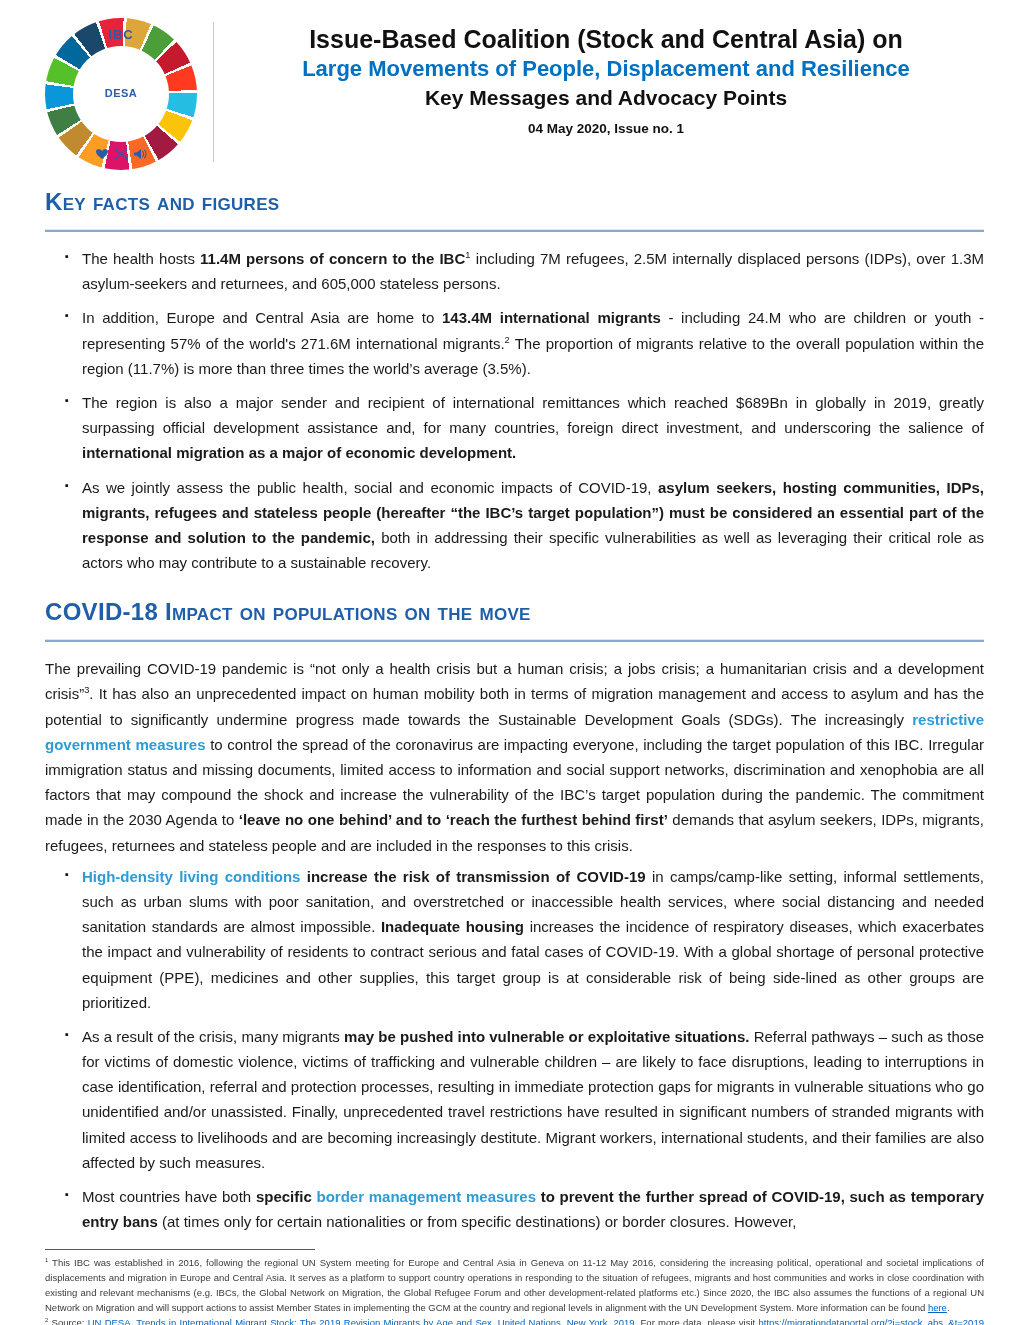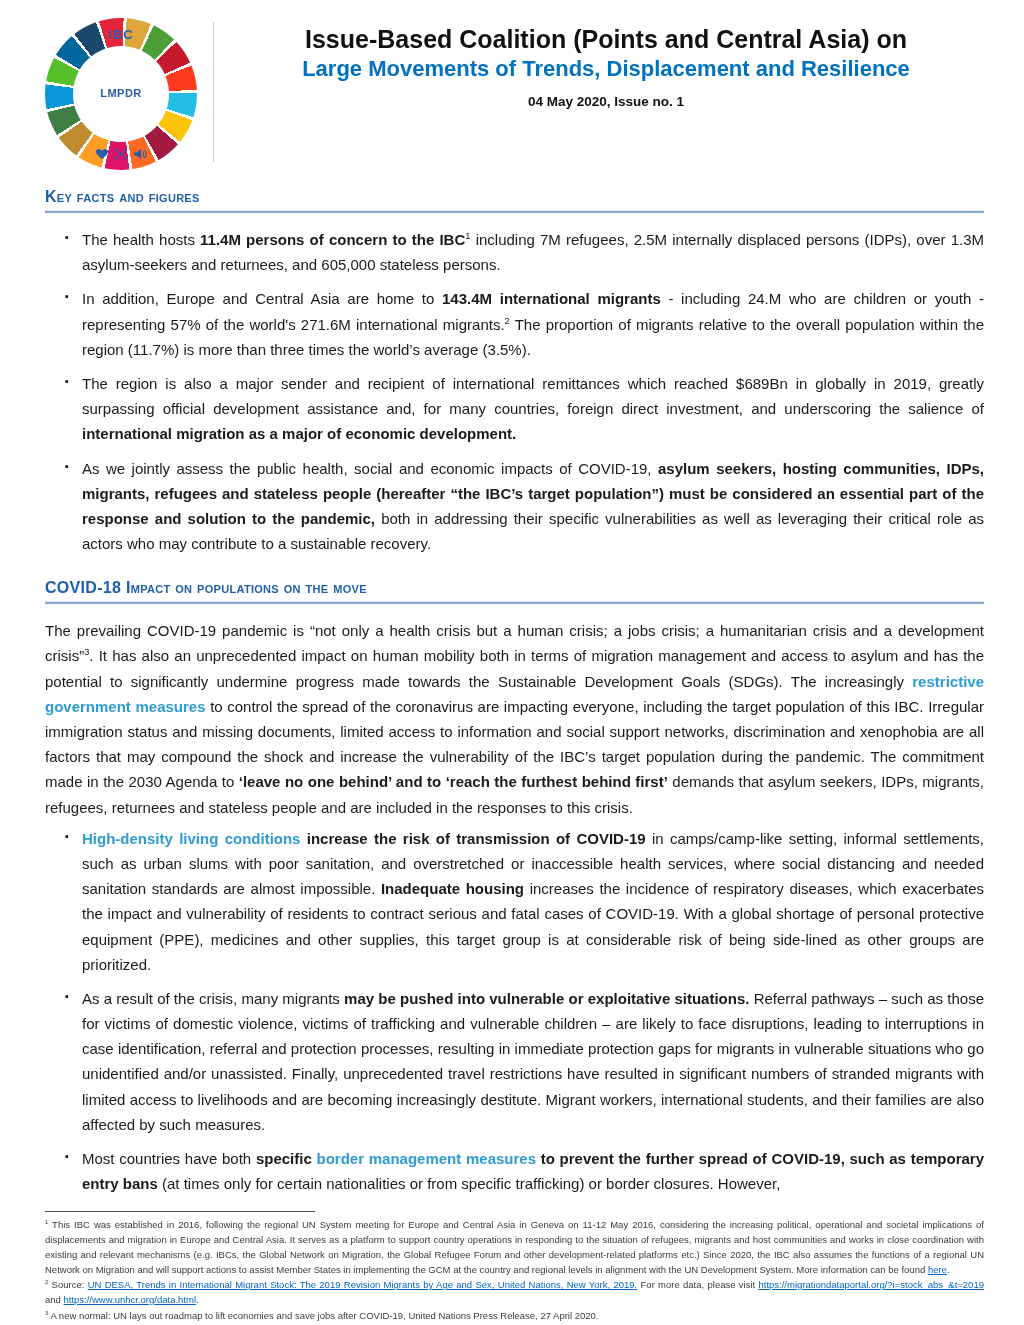--- a/index.html
+++ b/index.html
@@ -30,23 +30,23 @@
   .header-divider{width:1px;background:#c9c9c9;height:140px;margin:4px 14px 0 16px;flex:0 0 auto;}
   .titles{flex:1;text-align:center;padding-top:6px;}
   .title-l1{font-size:25px;font-weight:bold;color:#111;line-height:1.25;}
   .title-l2{font-size:22px;font-weight:bold;color:#0070c0;line-height:1.3;}
   .title-l3{font-size:21px;font-weight:bold;color:#111;line-height:1.3;}
   .title-l4{font-size:21px;font-weight:bold;color:#0070c0;line-height:1.3;}
   .title-date{font-size:13.5px;font-weight:bold;color:#111;margin-top:10px;}
   
   main{margin-top:18px;}
   .section-heading{
-    font-size:16px;font-weight:bold;color:#1f5fa9;
+    font-size:24px;font-weight:bold;color:#1f5fa9;
     font-variant:small-caps;letter-spacing:.3px;
-    margin:0 0 14px 0;padding-bottom:7px;position:relative;
+    margin:0 0 14px 0;padding-bottom:16px;position:relative;
   }
   .section-heading::after{
     content:"";position:absolute;left:0;right:0;bottom:0;height:3px;
     background:linear-gradient(to bottom,#dce6f2 0 1px,#8aa9cf 1px 3px);
   }
   .body-text{font-size:15px;line-height:1.68;text-align:justify;}
   p.intro{margin:0 0 6px 0;}
   ul.bullets{list-style:none;margin:6px 0 0 0;padding:0 0 0 20px;}
   ul.bullets li{
     position:relative;padding-left:17px;margin-bottom:9px;
@@ -69,21 +69,21 @@
 <body>
 
 <div class="page">
 
   <header class="header">
     <div class="logo">
       <div class="wheel" style="background: conic-gradient(from -18deg, rgb(255, 255, 255) 0deg, rgb(255, 255, 255) 1.2deg, rgb(229, 36, 59) 1.2deg, rgb(229, 36, 59) 19.9765deg, rgb(255, 255, 255) 19.9765deg, rgb(255, 255, 255) 21.1765deg, rgb(255, 255, 255) 21.1765deg, rgb(255, 255, 255) 22.3765deg, rgb(221, 166, 58) 22.3765deg, rgb(221, 166, 58) 41.1529deg, rgb(255, 255, 255) 41.1529deg, rgb(255, 255, 255) 42.3529deg, rgb(255, 255, 255) 42.3529deg, rgb(255, 255, 255) 43.5529deg, rgb(76, 159, 56) 43.5529deg, rgb(76, 159, 56) 62.3294deg, rgb(255, 255, 255) 62.3294deg, rgb(255, 255, 255) 63.5294deg, rgb(255, 255, 255) 63.5294deg, rgb(255, 255, 255) 64.7294deg, rgb(197, 25, 45) 64.7294deg, rgb(197, 25, 45) 83.5059deg, rgb(255, 255, 255) 83.5059deg, rgb(255, 255, 255) 84.7059deg, rgb(255, 255, 255) 84.7059deg, rgb(255, 255, 255) 85.9059deg, rgb(255, 58, 33) 85.9059deg, rgb(255, 58, 33) 104.682deg, rgb(255, 255, 255) 104.682deg, rgb(255, 255, 255) 105.882deg, rgb(255, 255, 255) 105.882deg, rgb(255, 255, 255) 107.082deg, rgb(38, 189, 226) 107.082deg, rgb(38, 189, 226) 125.859deg, rgb(255, 255, 255) 125.859deg, rgb(255, 255, 255) 127.059deg, rgb(255, 255, 255) 127.059deg, rgb(255, 255, 255) 128.259deg, rgb(252, 195, 11) 128.259deg, rgb(252, 195, 11) 147.035deg, rgb(255, 255, 255) 147.035deg, rgb(255, 255, 255) 148.235deg, rgb(255, 255, 255) 148.235deg, rgb(255, 255, 255) 149.435deg, rgb(162, 25, 66) 149.435deg, rgb(162, 25, 66) 168.212deg, rgb(255, 255, 255) 168.212deg, rgb(255, 255, 255) 169.412deg, rgb(255, 255, 255) 169.412deg, rgb(255, 255, 255) 170.612deg, rgb(253, 105, 37) 170.612deg, rgb(253, 105, 37) 189.388deg, rgb(255, 255, 255) 189.388deg, rgb(255, 255, 255) 190.588deg, rgb(255, 255, 255) 190.588deg, rgb(255, 255, 255) 191.788deg, rgb(221, 19, 103) 191.788deg, rgb(221, 19, 103) 210.565deg, rgb(255, 255, 255) 210.565deg, rgb(255, 255, 255) 211.765deg, rgb(255, 255, 255) 211.765deg, rgb(255, 255, 255) 212.965deg, rgb(253, 157, 36) 212.965deg, rgb(253, 157, 36) 231.741deg, rgb(255, 255, 255) 231.741deg, rgb(255, 255, 255) 232.941deg, rgb(255, 255, 255) 232.941deg, rgb(255, 255, 255) 234.141deg, rgb(191, 139, 46) 234.141deg, rgb(191, 139, 46) 252.918deg, rgb(255, 255, 255) 252.918deg, rgb(255, 255, 255) 254.118deg, rgb(255, 255, 255) 254.118deg, rgb(255, 255, 255) 255.318deg, rgb(63, 126, 68) 255.318deg, rgb(63, 126, 68) 274.094deg, rgb(255, 255, 255) 274.094deg, rgb(255, 255, 255) 275.294deg, rgb(255, 255, 255) 275.294deg, rgb(255, 255, 255) 276.494deg, rgb(10, 151, 217) 276.494deg, rgb(10, 151, 217) 295.271deg, rgb(255, 255, 255) 295.271deg, rgb(255, 255, 255) 296.471deg, rgb(255, 255, 255) 296.471deg, rgb(255, 255, 255) 297.671deg, rgb(86, 192, 43) 297.671deg, rgb(86, 192, 43) 316.447deg, rgb(255, 255, 255) 316.447deg, rgb(255, 255, 255) 317.647deg, rgb(255, 255, 255) 317.647deg, rgb(255, 255, 255) 318.847deg, rgb(0, 104, 157) 318.847deg, rgb(0, 104, 157) 337.624deg, rgb(255, 255, 255) 337.624deg, rgb(255, 255, 255) 338.824deg, rgb(255, 255, 255) 338.824deg, rgb(255, 255, 255) 340.024deg, rgb(25, 72, 106) 340.024deg, rgb(25, 72, 106) 358.8deg, rgb(255, 255, 255) 358.8deg, rgb(255, 255, 255) 360deg);"></div>
       <div class="wheel-hole"></div>
       <div class="logo-center">
         <span class="l1">IBC</span>
-        <span class="l2">LMPDR</span>
+        <span class="l2">DESA</span>
         <span class="logo-icons">
           <span>
             <svg width="14" height="12" viewBox="0 0 14 12">
                 <path d="M7 11 C3 8 1 6 1 3.6 C1 1.9 2.3 1 3.7 1 C4.9 1 6.3 1.8 7 3 C7.7 1.8 9.1 1 10.3 1 C11.7 1 13 1.9 13 3.6 C13 6 11 8 7 11 Z" fill="#2a5caa"></path>
               </svg>
           </span>
           <span>
             <svg width="14" height="12" viewBox="0 0 14 12">
                 <g fill="#2a5caa">
                   <circle cx="7" cy="6" r="1.7"></circle>
@@ -102,22 +102,23 @@
                   <path d="M9.5 3.2 C11 4.5 11 7.5 9.5 8.8" stroke="#2a5caa" stroke-width="1.1" fill="none"></path>
                   <path d="M11.3 1.8 C13.6 3.8 13.6 8.2 11.3 10.2" stroke="#2a5caa" stroke-width="1.1" fill="none"></path>
                 </g>
               </svg>
           </span>
         </span>
       </div>
     </div>
     <div class="header-divider"></div>
     <div class="titles">
-      <div class="title-l1">Issue-Based Coalition (Points and Central Asia) on</div>
-      <div class="title-l2">Large Movements of Trends, Displacement and Resilience</div>
+      <div class="title-l1">Issue-Based Coalition (Stock and Central Asia) on</div>
+      <div class="title-l2">Large Movements of People, Displacement and Resilience</div>
+      <div class="title-l3">Key Messages and Advocacy Points</div>
       <div class="title-date">04 May 2020, Issue no. 1</div>
     </div>
   </header>
 
   <main>
 
     <section>
       <h2 class="section-heading">Key facts and figures</h2>
       <ul class="bullets body-text">
         <li><span class="seg-plain">The health hosts </span><span class="seg-b">11.4M persons of concern to the IBC</span><sup class="seg-sup">1</sup><span class="seg-plain"> including 7M refugees, 2.5M internally displaced persons (IDPs), over 1.3M asylum-seekers and returnees, and 605,000 stateless persons.</span></li>
@@ -128,21 +129,21 @@
     </section>
 
     <div class="section-gap"></div>
 
     <section>
       <h2 class="section-heading">COVID-18 Impact on populations on the move</h2>
       <p class="body-text intro"><span class="seg-plain">The prevailing COVID-19 pandemic is “not only a health crisis but a human crisis; a jobs crisis; a humanitarian crisis and a development crisis”</span><sup class="seg-sup">3</sup><span class="seg-plain">. It has also an unprecedented impact on human mobility both in terms of migration management and access to asylum and has the potential to significantly undermine progress made towards the Sustainable Development Goals (SDGs). The increasingly </span><span class="seg-blueb">restrictive government measures</span><span class="seg-plain"> to control the spread of the coronavirus are impacting everyone, including the target population of this IBC. Irregular immigration status and missing documents, limited access to information and social support networks, discrimination and xenophobia are all factors that may compound the shock and increase the vulnerability of the IBC’s target population during the pandemic. The commitment made in the 2030 Agenda to </span><span class="seg-b">‘leave no one behind’ and to ‘reach the furthest behind first’</span><span class="seg-plain"> demands that asylum seekers, IDPs, migrants, refugees, returnees and stateless people and are included in the responses to this crisis.</span></p>
       <ul class="bullets body-text">
         <li><span class="seg-blueb">High-density living conditions</span><span class="seg-b"> increase the risk of transmission of COVID-19</span><span class="seg-plain"> in camps/camp-like setting, informal settlements, such as urban slums with poor sanitation, and overstretched or inaccessible health services, where social distancing and needed sanitation standards are almost impossible. </span><span class="seg-b">Inadequate housing</span><span class="seg-plain"> increases the incidence of respiratory diseases, which exacerbates the impact and vulnerability of residents to contract serious and fatal cases of COVID-19. With a global shortage of personal protective equipment (PPE), medicines and other supplies, this target group is at considerable risk of being side-lined as other groups are prioritized.</span></li>
         <li><span class="seg-plain">As a result of the crisis, many migrants </span><span class="seg-b">may be pushed into vulnerable or exploitative situations.</span><span class="seg-plain"> Referral pathways – such as those for victims of domestic violence, victims of trafficking and vulnerable children – are likely to face disruptions, leading to interruptions in case identification, referral and protection processes, resulting in immediate protection gaps for migrants in vulnerable situations who go unidentified and/or unassisted. Finally, unprecedented travel restrictions have resulted in significant numbers of stranded migrants with limited access to livelihoods and are becoming increasingly destitute. Migrant workers, international students, and their families are also affected by such measures.</span></li>
-        <li><span class="seg-plain">Most countries have both </span><span class="seg-b">specific </span><span class="seg-blueb">border management measures</span><span class="seg-b"> to prevent the further spread of COVID-19, such as temporary entry bans</span><span class="seg-plain"> (at times only for certain nationalities or from specific trafficking) or border closures. However,</span></li>
+        <li><span class="seg-plain">Most countries have both </span><span class="seg-b">specific </span><span class="seg-blueb">border management measures</span><span class="seg-b"> to prevent the further spread of COVID-19, such as temporary entry bans</span><span class="seg-plain"> (at times only for certain nationalities or from specific destinations) or border closures. However,</span></li>
       </ul>
     </section>
 
   </main>
 
   <footer>
     <div class="footnote-rule"></div>
     <p class="footnote"><sup class="seg-sup">1</sup><span class="seg-plain"> This IBC was established in 2016, following the regional UN System meeting for Europe and Central Asia in Geneva on 11-12 May 2016, considering the increasing political, operational and societal implications of displacements and migration in Europe and Central Asia. It serves as a platform to support country operations in responding to the situation of refugees, migrants and host communities and works in close coordination with existing and relevant mechanisms (e.g. IBCs, the Global Network on Migration, the Global Refugee Forum and other development-related platforms etc.) Since 2020, the IBC also assumes the functions of a regional UN Network on Migration and will support actions to assist Member States in implementing the GCM at the country and regional levels in alignment with the UN Development System. More information can be found </span><a href="#" class="seg-link">here</a><span class="seg-plain">.</span></p>
     <p class="footnote"><sup class="seg-sup">2</sup><span class="seg-plain"> Source: </span><a href="#" class="seg-link">UN DESA, Trends in International Migrant Stock: The 2019 Revision Migrants by Age and Sex, United Nations, New York, 2019.</a><span class="seg-plain"> For more data, please visit </span><a href="#" class="seg-link">https://migrationdataportal.org/?i=stock_abs_&amp;t=2019</a><span class="seg-plain"> and </span><a href="#" class="seg-link">https://www.unhcr.org/data.html</a><span class="seg-plain">.</span></p>
     <p class="footnote"><sup class="seg-sup">3</sup><span class="seg-plain"> A new normal: UN lays out roadmap to lift economies and save jobs after COVID-19, United Nations Press Release, 27 April 2020.</span></p>

